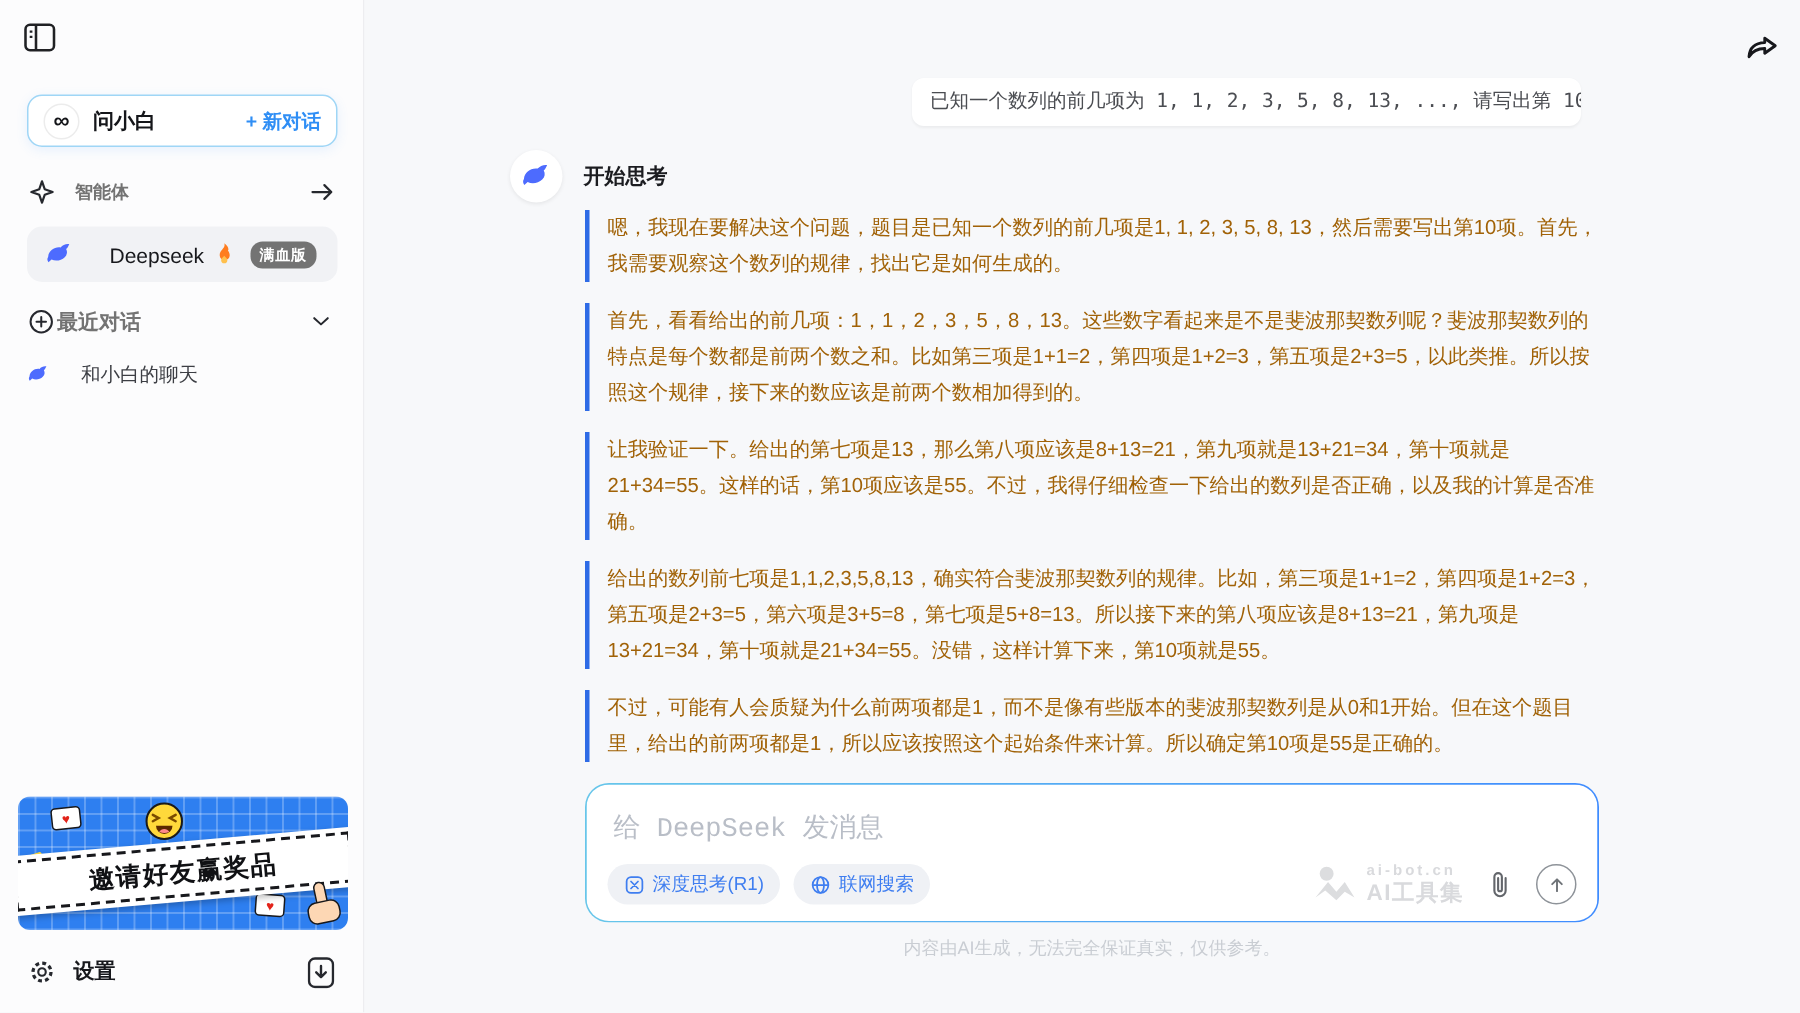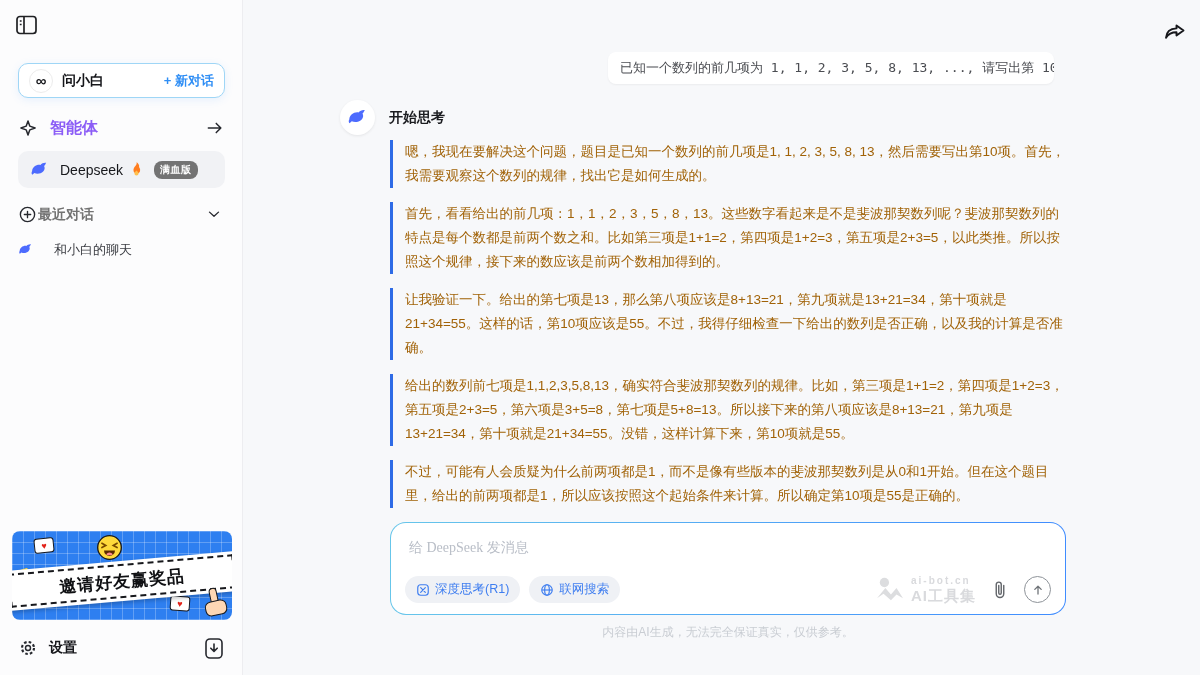--- a/index.html
+++ b/index.html
@@ -8,23 +8,23 @@
 
   
   .sidebar { position:relative; width:243px; height:675px; background:#fcfcfd; border-right:1px solid #ededf0; flex:0 0 243px; }
   .panel-toggle { position:absolute; left:16px; top:15px; width:22px; height:20px; cursor:pointer; }
   .brand-box { position:absolute; left:18px; top:63px; width:207px; height:35px; background:#fff; border:1px solid #9fd6f6; border-radius:10px; box-shadow:0 2px 8px rgba(70,160,255,.12); display:flex; align-items:center; padding:0 10px; }
   .brand-logo { width:24px; height:24px; border-radius:50%; background:#fff; border:1px solid #ececec; display:flex; align-items:center; justify-content:center; font-weight:900; font-size:15px; color:#15161a; }
   .brand-name { font-size:14px; font-weight:700; color:#15161a; margin-left:9px; flex:1; }
   .new-chat { font-size:13px; font-weight:700; color:#2f8ef5; cursor:pointer; }
   .side-row { position:absolute; left:18px; width:207px; display:flex; align-items:center; }
   .row-agents { top:113px; height:30px; }
-  .row-agents .label { font-size:16px; font-weight:700; color:#8b5cf6; margin-left:12px; flex:1; }
+  .row-agents .label { font-size:12px; font-weight:700; color:#737373; margin-left:12px; flex:1; }
   .row-deepseek { top:151px; height:37px; background:#f1f2f5; border-radius:10px; padding:0 12px; width:207px; }
-  .ds-label { font-size:14px; color:#17181c; margin-left:10px; }
+  .ds-label { font-size:14px; color:#17181c; margin-left:23px; }
   .badge { margin-left:8px; background:#737373; color:#fff; font-size:10px; font-weight:700; padding:2px 6px; border-radius:8px; letter-spacing:.5px; }
   .row-recent { top:201px; height:28px; }
   .row-recent .label { font-size:14px; font-weight:700; color:#737373; flex:1; }
   .row-chatitem { top:237px; height:26px; cursor:pointer; }
   .row-chatitem .label { font-size:13px; color:#3c3e44; margin-left:19px; }
   .icon16 { width:17px; height:17px; display:inline-flex; }
   .icon20 { width:20px; height:20px; display:inline-flex; }
 
   
   .banner { position:absolute; left:12px; top:531px; width:220px; height:89px; border-radius:8px; background-color:#2e7ff0;
@@ -52,21 +52,21 @@
   .user-bubble { position:absolute; left:365px; top:52px; width:446px; height:32px; background:#fff; border-radius:8px; box-shadow:0 1px 2px rgba(0,0,0,.05);
     font-family:"DejaVu Sans Mono", monospace; font-size:13px; color:#4b4d52; line-height:32px; padding:0 12px; white-space:nowrap; overflow:hidden; }
   .think-header { position:absolute; left:97px; top:100px; display:flex; align-items:center; }
   .avatar { width:35px; height:35px; border-radius:50%; background:#fff; box-shadow:0 1px 3px rgba(0,0,0,.08); display:flex; align-items:center; justify-content:center; }
   .think-title { margin-left:14px; font-size:14px; font-weight:700; color:#1b1c20; }
   .flow { position:absolute; left:147px; top:140px; width:676px; }
   .para { border-left:3px solid #2e6be6; padding-left:12px; font-size:13.5px; line-height:24px; color:#a16207; margin-bottom:14px; }
   .think-end { font-size:14px; font-weight:700; color:#1b1c20; margin:2px 0 12px 0; }
   .composer { position:relative; width:676px; height:93px; border-radius:16px; border:1.5px solid transparent;
     background:linear-gradient(#fff,#fff) padding-box, linear-gradient(90deg,#67c6ea,#3f8cff) border-box; }
-  .placeholder { position:absolute; left:18px; top:16px; font-family:Liberation Serif, serif; font-size:14px; color:#b9bec7; }
+  .placeholder { position:absolute; left:18px; top:16px; font-family:Liberation Mono, monospace; font-size:18px; color:#b9bec7; }
   .composer-bar { position:absolute; left:14px; right:14px; bottom:11px; display:flex; align-items:center; }
   .pill { display:flex; align-items:center; gap:5px; height:27px; padding:0 11px; background:#eff1f5; border-radius:14px; color:#3f7ef0; font-size:12.5px; cursor:pointer; }
   .pill + .pill { margin-left:9px; }
   .spacer { flex:1; }
   .watermark { display:flex; align-items:flex-start; gap:6px; margin-right:14px; }
   .wm-text { line-height:1; text-align:left; }
   .wm1 { font-size:10px; font-weight:700; letter-spacing:2px; color:#d9dadd; }
   .wm2 { font-size:15px; font-weight:800; letter-spacing:1px; color:#d9dadd; margin-top:2px; }
   .clip-btn { width:22px; height:22px; margin-right:12px; cursor:pointer; }
   .send-btn { width:27px; height:27px; border-radius:50%; border:1.5px solid #8e9399; display:flex; align-items:center; justify-content:center; cursor:pointer; background:#fff; }

